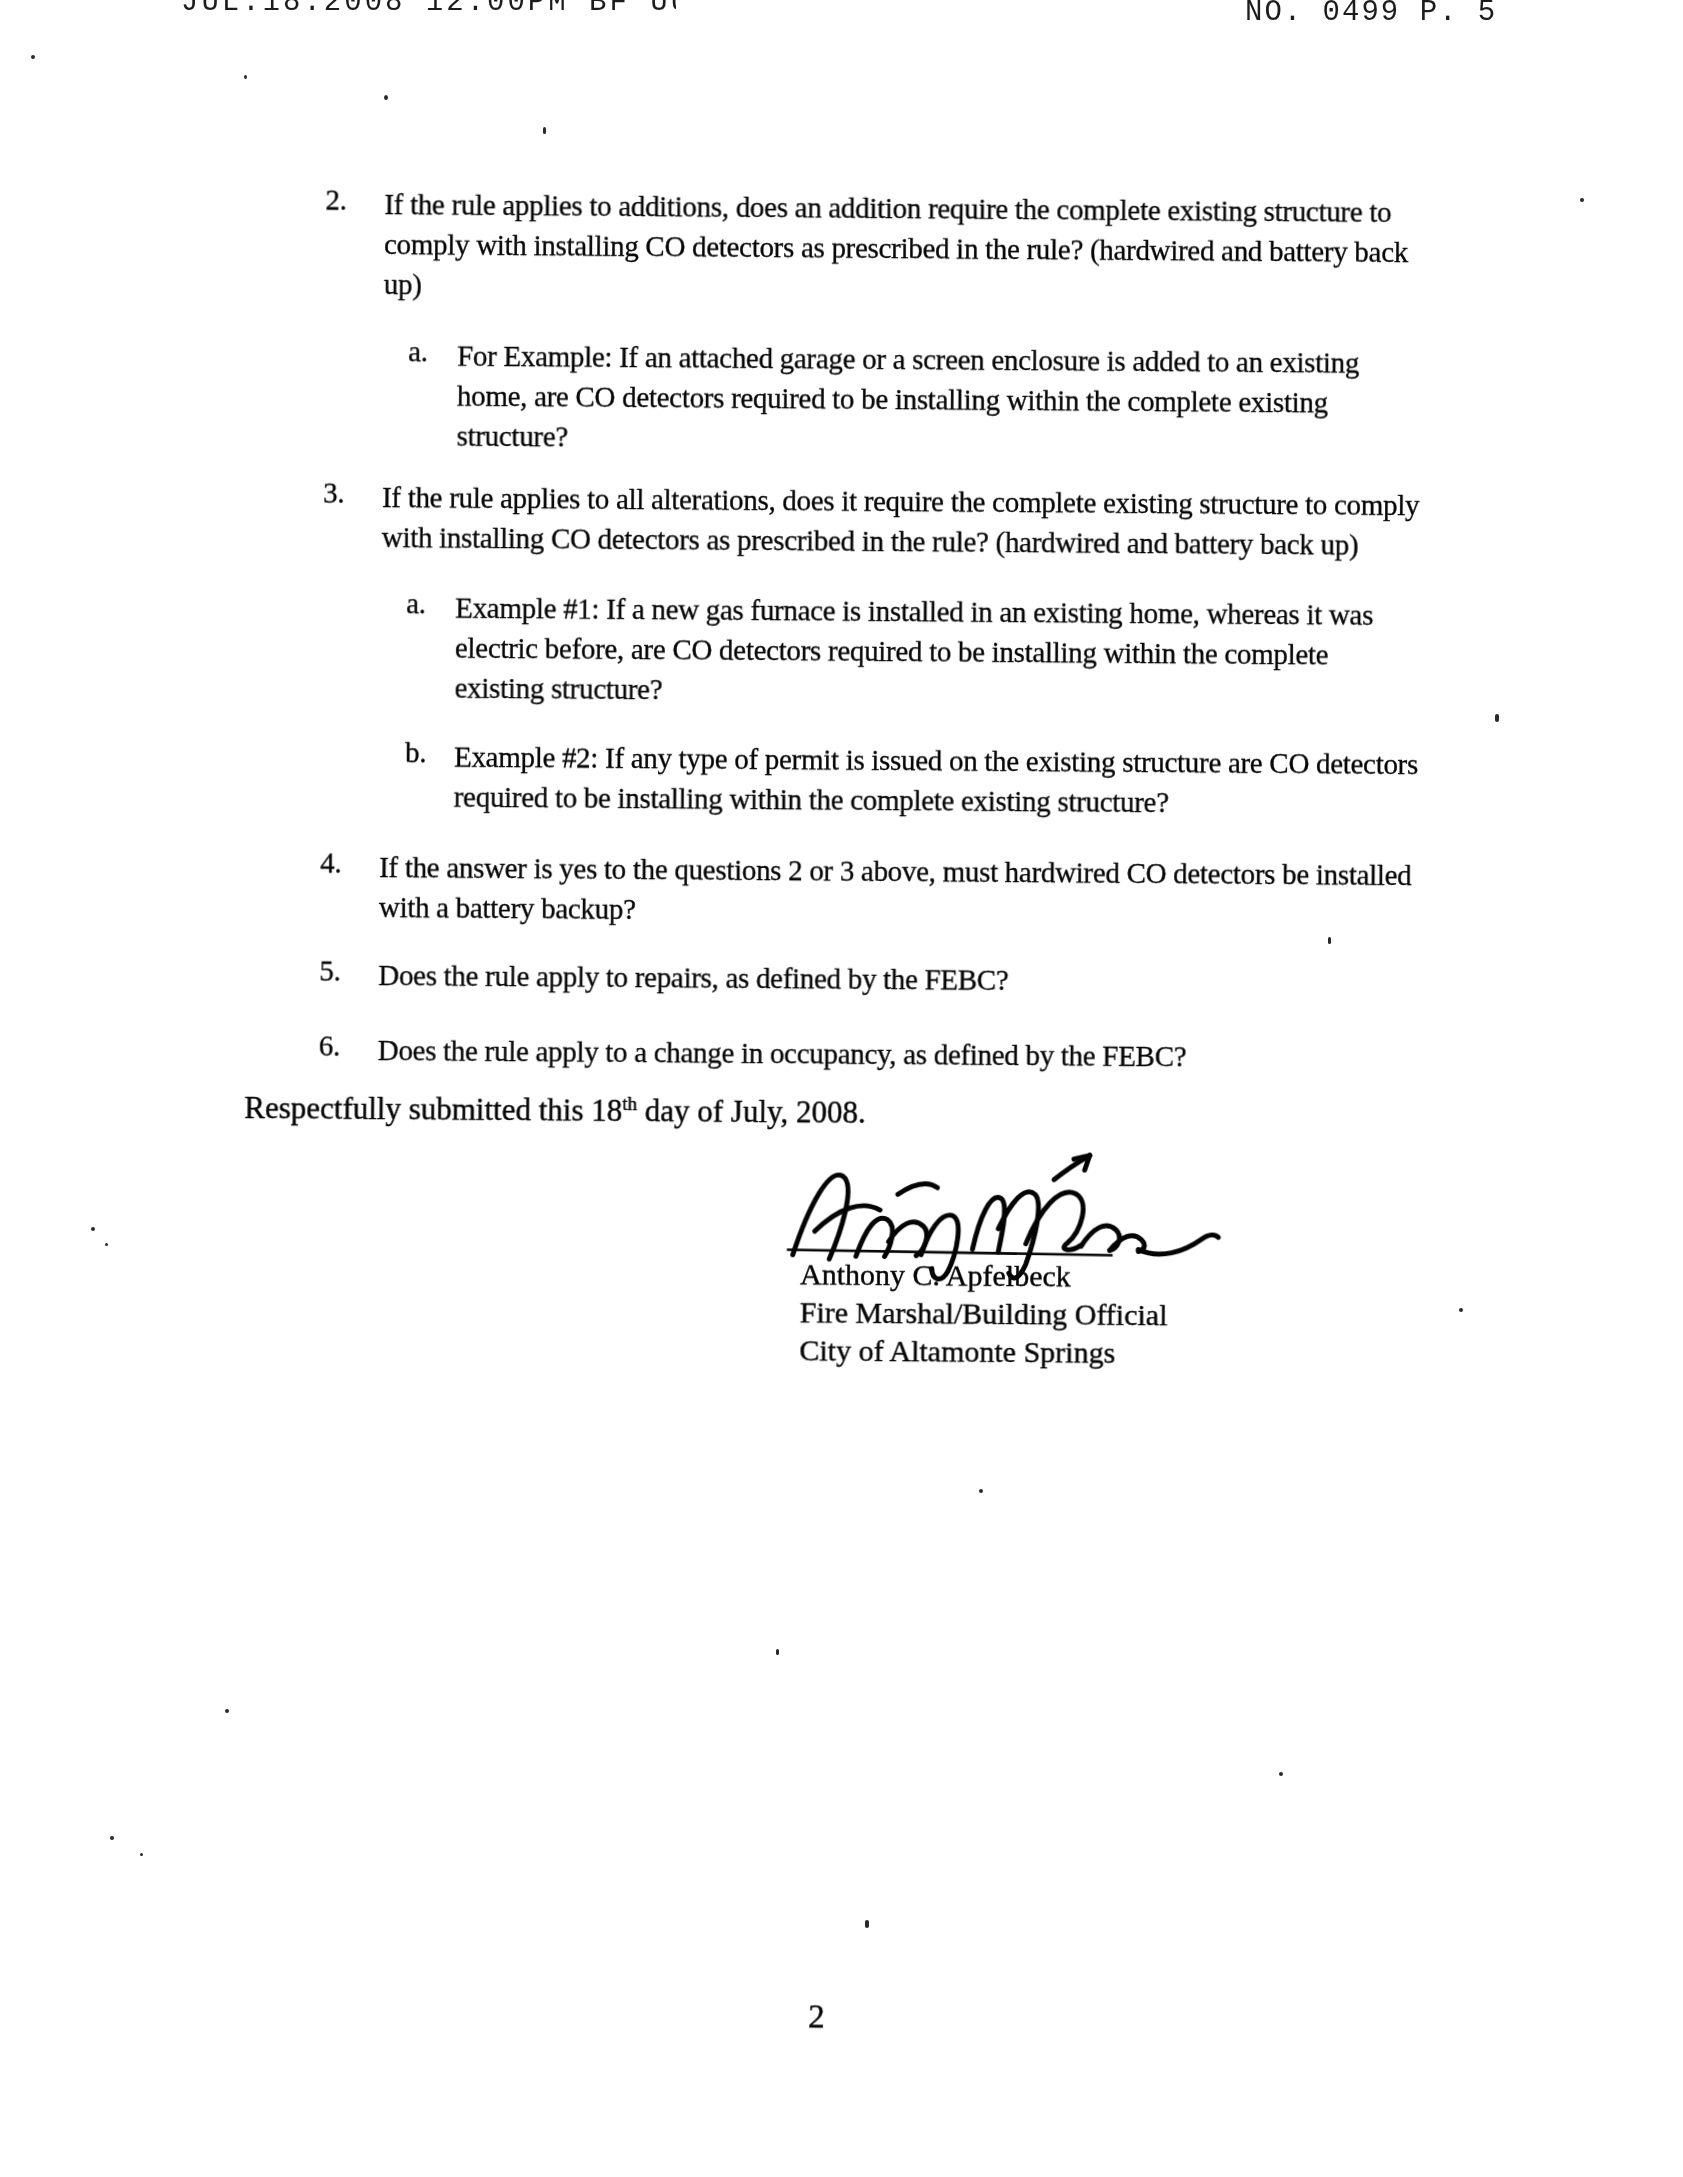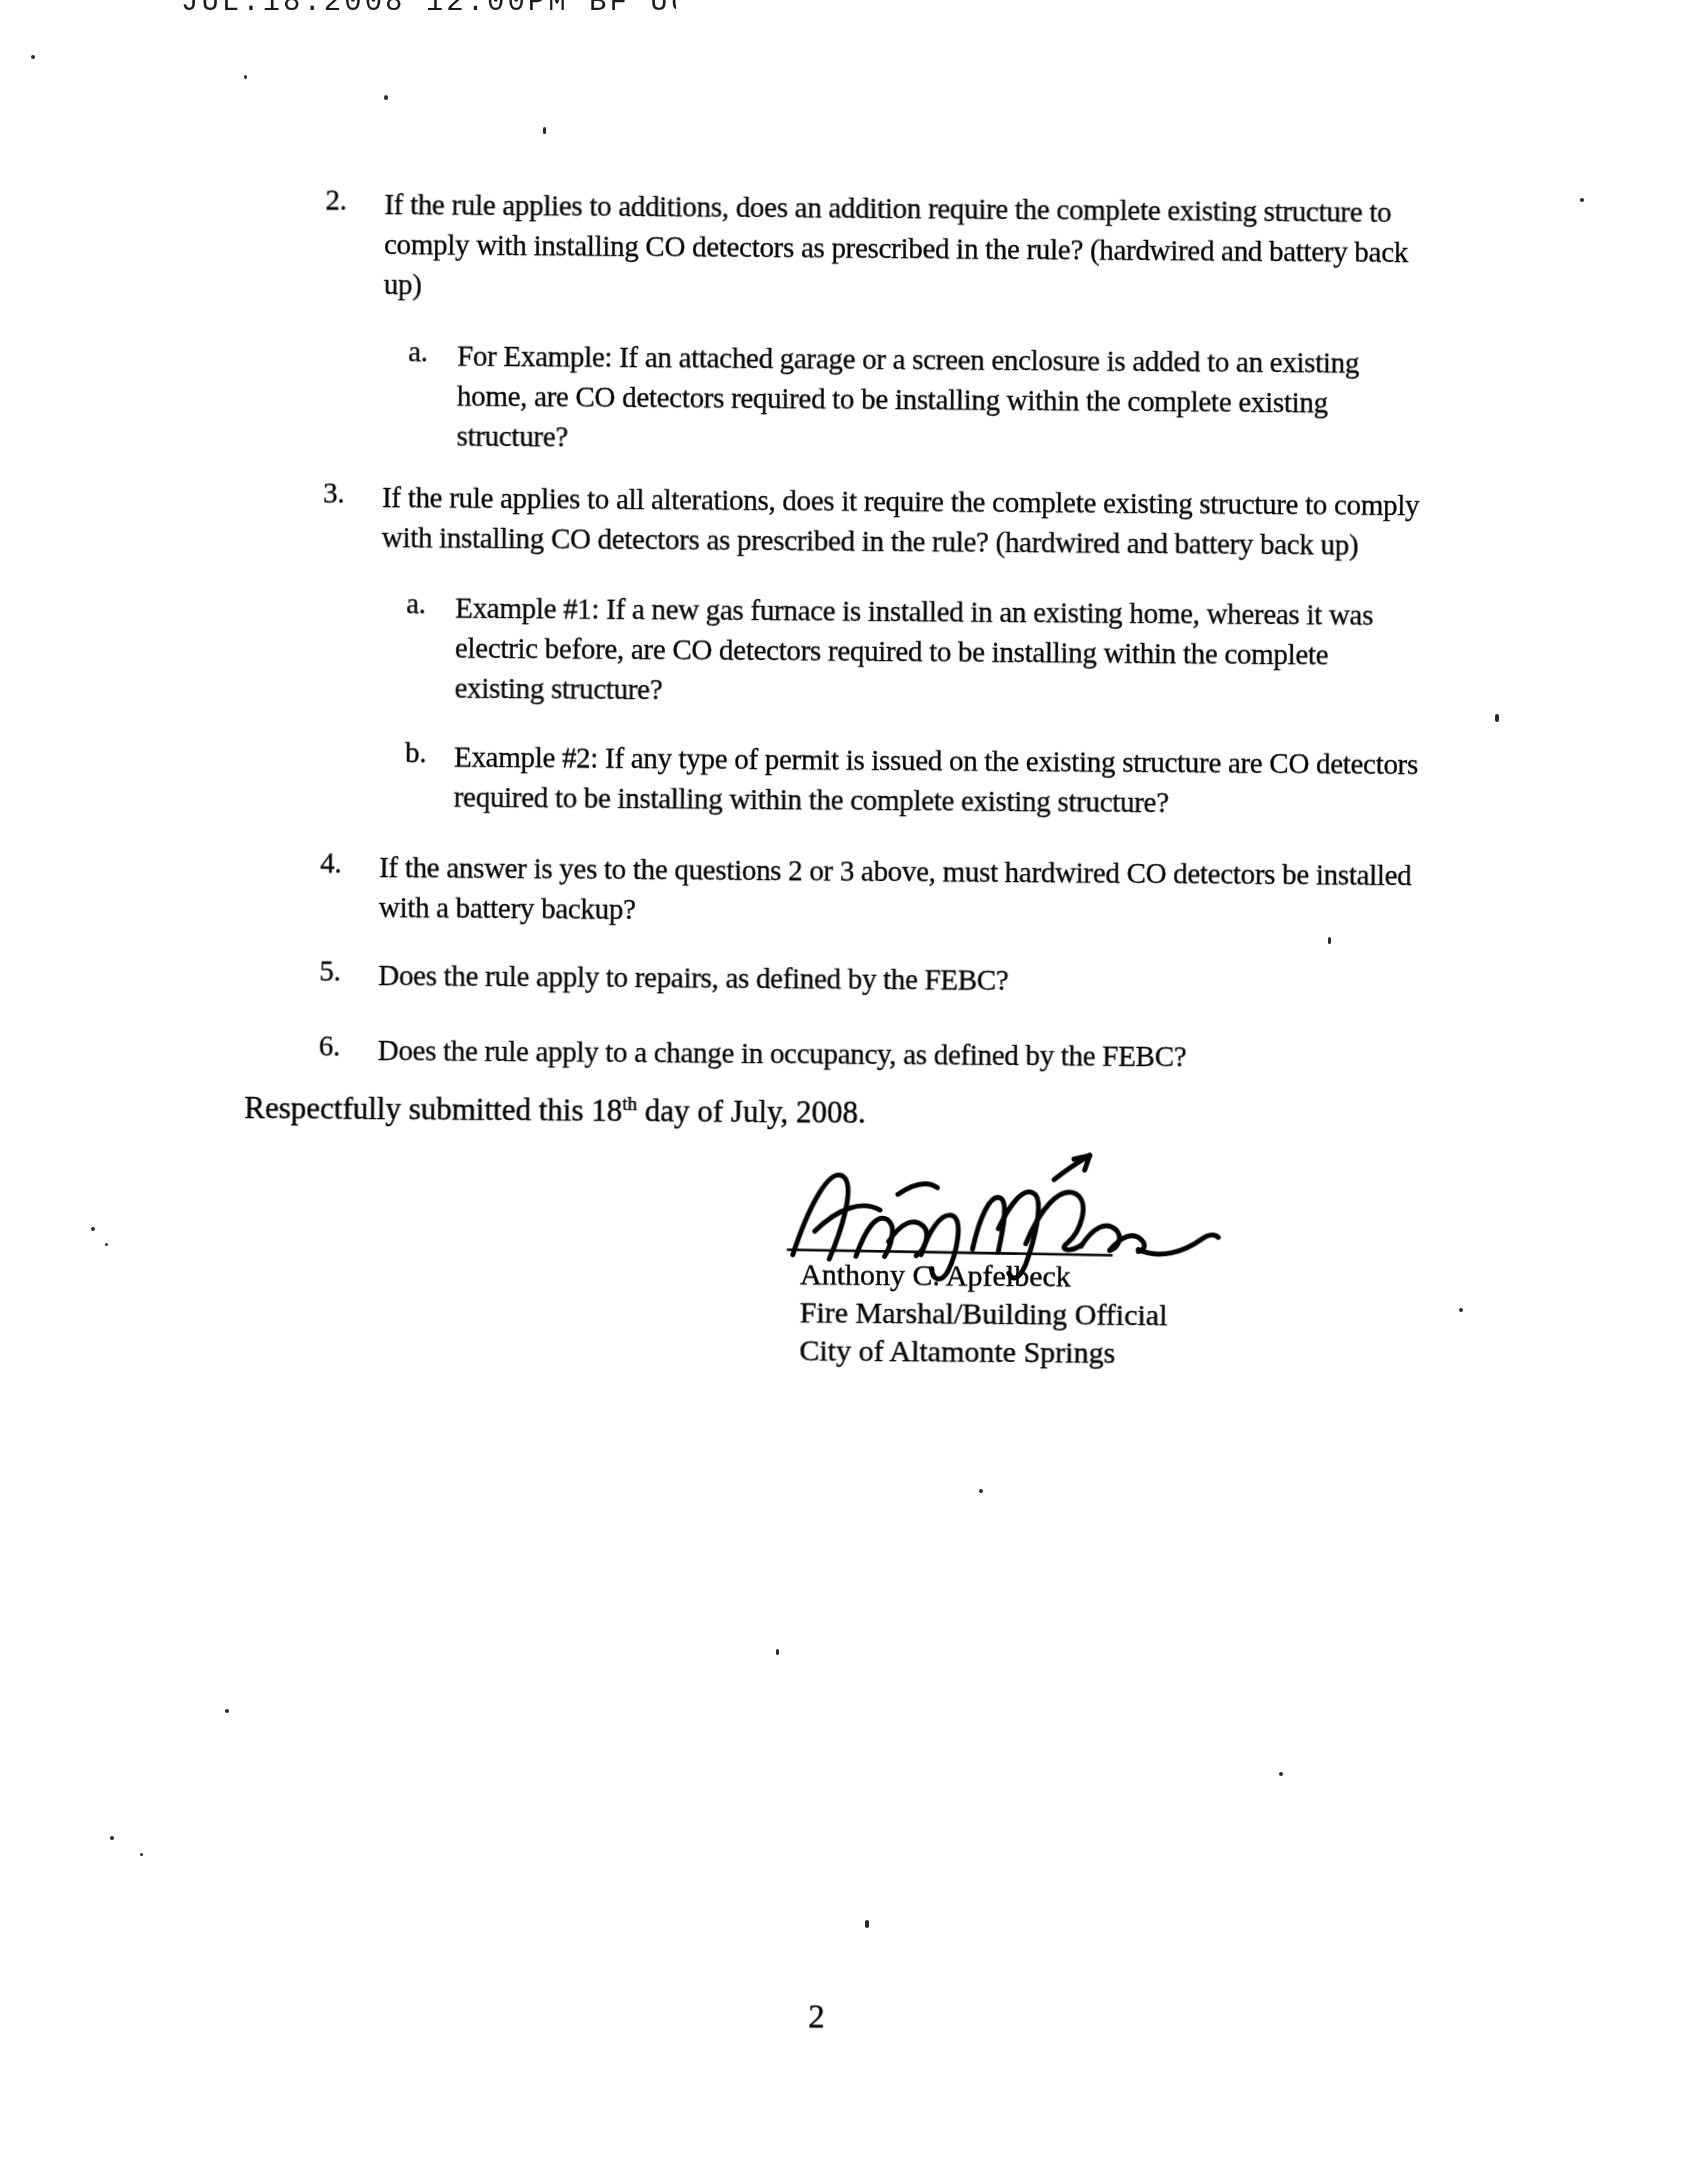--- a/index.html
+++ b/index.html
@@ -69,20 +69,23 @@
   
   .speck{position:absolute;background:#2a2a2a;border-radius:50%;}
 </style>
 </head>
 <body>
 
 <div class="page">
 
   <div class="fax-frag fax-frag-left">
     <span class="inner">JUL.18.2008 12:00PM     BF UU FAX</span>
+  </div>
+  <div class="fax-frag fax-frag-right">
+    <span class="inner">NO. 0499    P.  5</span>
   </div>
 
   <div class="content">
 
     <div class="item body-text" style="top:181px">
       <span class="marker m-lv1">2.</span>
       <div class="lines l-lv1">
         <div class="line">If the rule applies to additions, does an addition require the complete existing structure to</div>
         <div class="line">comply with installing CO detectors as prescribed in the rule? (hardwired and battery back</div>
         <div class="line">up)</div>

